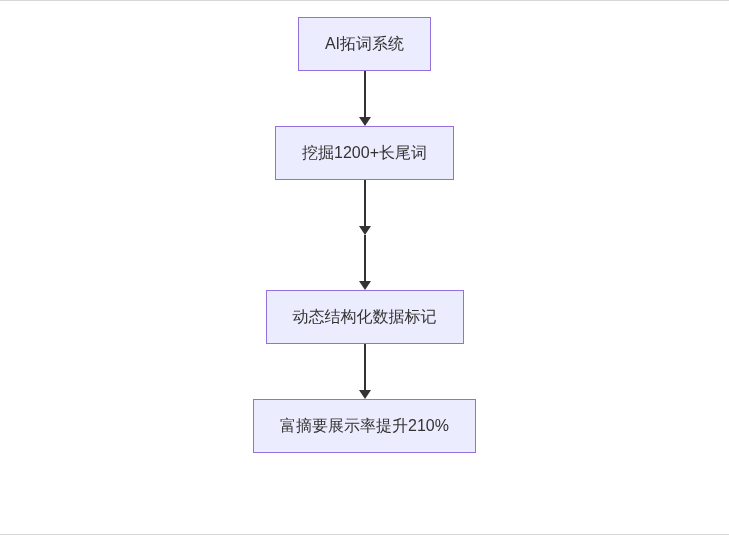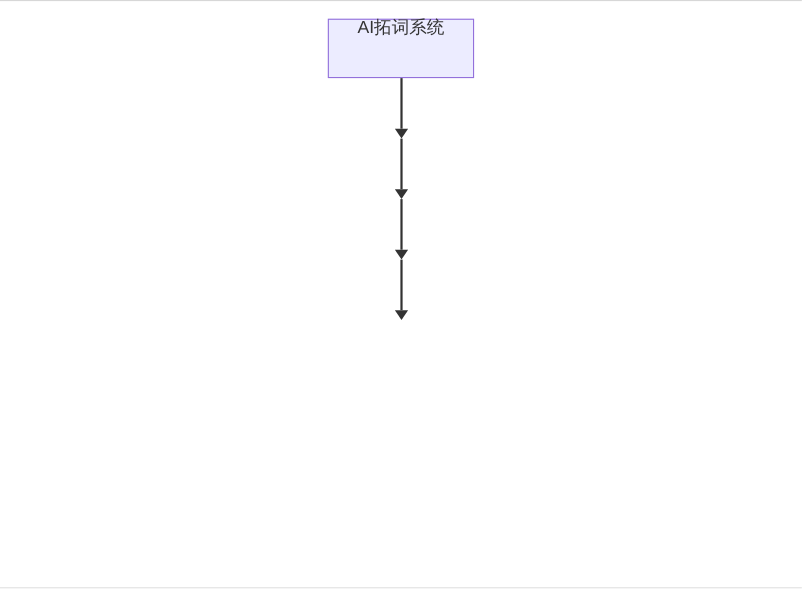--- a/index.html
+++ b/index.html
@@ -28,21 +28,21 @@
     align-items: center;
   }
   .node {
     background: #ececff;
     border: 1px solid #9370db;
     color: #333333;
     font-size: 16px;
     line-height: 1;
     height: 54px;
     display: flex;
-    align-items: flex-start;
+    align-items: center;
     justify-content: center;
     padding: 0 26px;
     box-sizing: border-box;
     white-space: nowrap;
   }
   .edge {
     display: flex;
     flex-direction: column;
     align-items: center;
     height: 55px;
@@ -68,33 +68,42 @@
 
     <div class="node">
       <span>AI拓词系统</span>
     </div>
 
     <div class="edge">
       <div class="shaft"></div>
       <div class="head"></div>
     </div>
 
+    <div class="node">
+      <span>挖掘1200+长尾词</span>
+    </div>
 
     <div class="edge">
       <div class="shaft"></div>
       <div class="head"></div>
     </div>
 
 
     <div class="edge">
       <div class="shaft"></div>
       <div class="head"></div>
     </div>
 
+    <div class="node">
+      <span>动态结构化数据标记</span>
+    </div>
 
     <div class="edge">
       <div class="shaft"></div>
       <div class="head"></div>
     </div>
 
+    <div class="node">
+      <span>富摘要展示率提升210%</span>
+    </div>
 
   </div>
 </div>
 
 </body></html>

